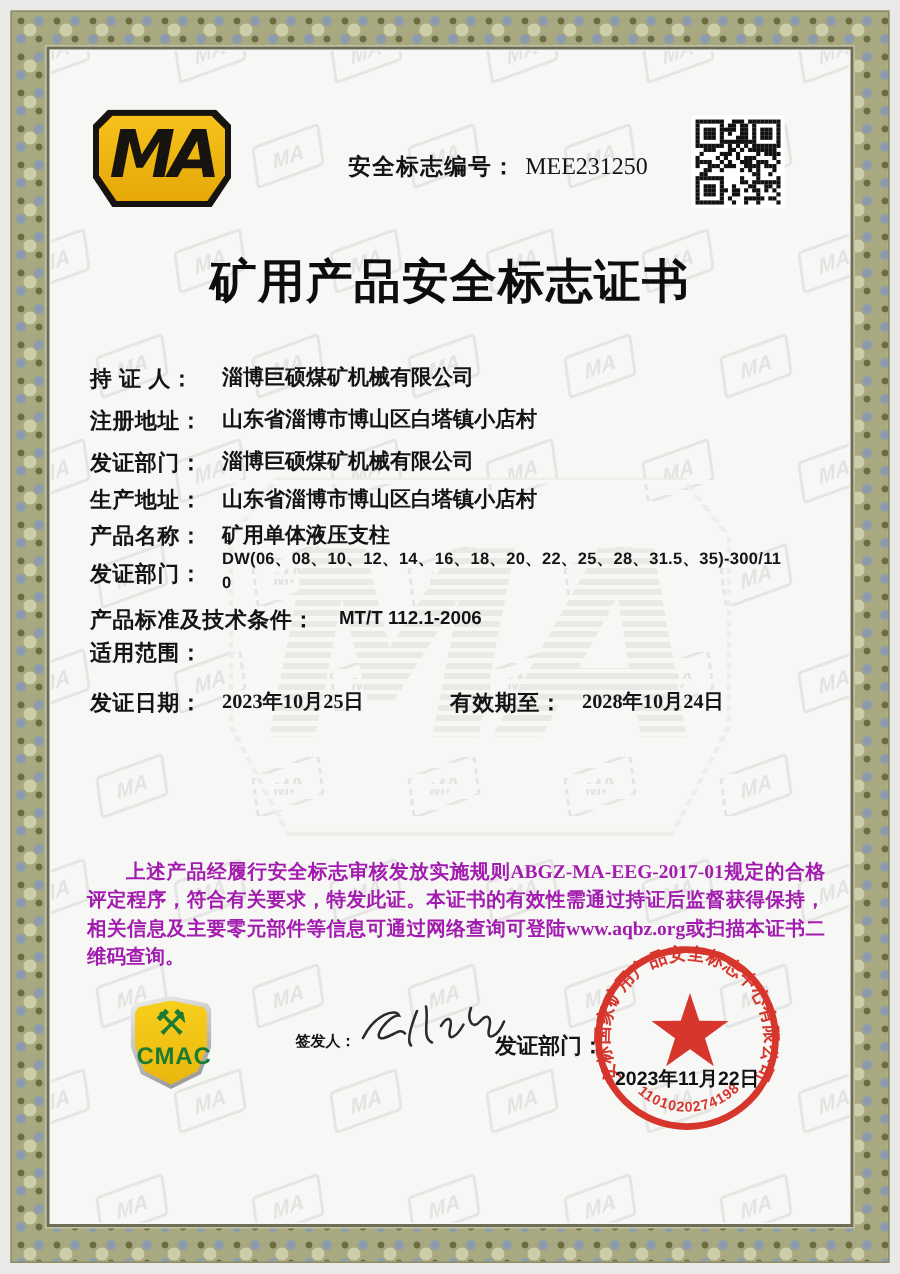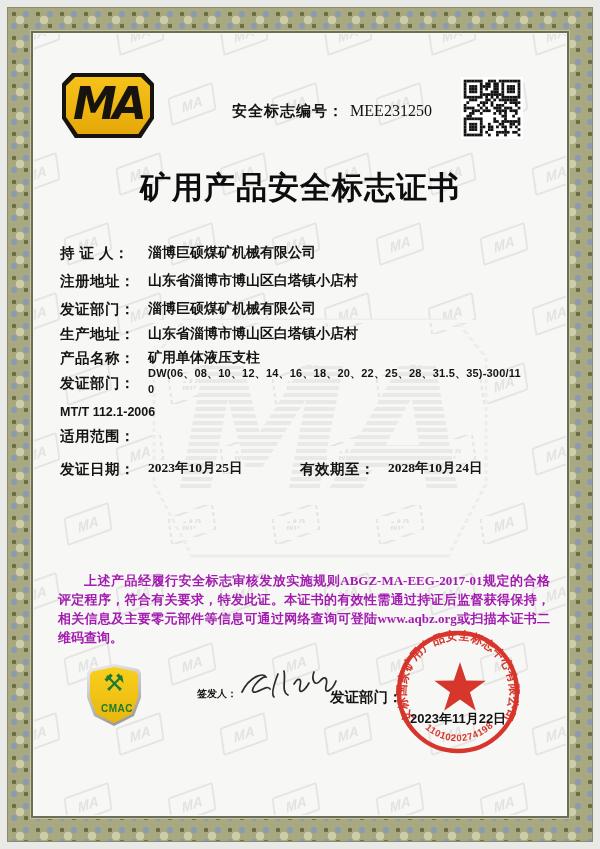--- a/index.html
+++ b/index.html
@@ -66,22 +66,22 @@
     font-family:"Liberation Serif","DejaVu Serif",serif;font-weight:bold;font-size:13px;
     line-height:19px;text-indent:2em;text-align:justify;color:#a21caf;}
   
   .cmac{position:absolute;left:87px;top:664px;width:54px;height:62px;}
   .cmac .sh-out{position:absolute;inset:0;background:linear-gradient(160deg,#efefef,#8f8f8f);
     clip-path:polygon(50% 0,95% 8%,100% 14%,100% 54%,87% 84%,50% 100%,13% 84%,0 54%,0 14%,5% 8%);}
   .cmac .sh-in{position:absolute;inset:3px;background:linear-gradient(180deg,#f8cf1c,#e9b70d);
     clip-path:polygon(50% 0,95% 8%,100% 14%,100% 54%,87% 84%,50% 100%,13% 84%,0 54%,0 14%,5% 8%);}
   .cmac .emblem{position:absolute;top:5px;left:0;right:0;text-align:center;font-size:24px;
     line-height:1.2;color:#1c7a33;}
-  .cmac .cm-txt{position:absolute;bottom:12px;left:14px;right:0;text-align:left;font-weight:bold;
-    font-size:10px;letter-spacing:.5px;color:#1c7a33;}
+  .cmac .cm-txt{position:absolute;bottom:12px;left:4px;right:0;text-align:left;font-weight:bold;
+    font-size:16px;letter-spacing:.5px;color:#1c7a33;}
   .signer-label{position:absolute;left:197px;top:687px;font-weight:bold;font-size:10px;white-space:pre;}
   .signature{position:absolute;left:236px;top:664px;width:104px;height:44px;}
   .dept-label{position:absolute;left:330px;top:688px;font-weight:bold;font-size:14.5px;white-space:pre;text-align:right;}
   .seal{position:absolute;left:392px;top:626px;width:132px;height:132px;z-index:4;opacity:.93;}
   .seal-date{position:absolute;left:410px;top:710px;z-index:5;font-weight:bold;font-size:13px;color:#111;}
 </style>
 </head>
 <body>
 
 <div class="page">
@@ -443,20 +443,21 @@
     </div>
     <div class="row" style="top:349px">
       <span class="lbl">产品名称：</span>
       <span class="val">矿用单体液压支柱</span>
     </div>
     <div class="row" style="top:366px">
       <span class="lbl" style="padding-top:8px">发证部门：</span>
       <span class="val-sans">DW(06、08、10、12、14、16、18、20、22、25、28、31.5、35)-300/110</span>
     </div>
     <div class="row" style="top:405px">
+      <span class="lbl lbl-wide">产品标准及技术条件：</span>
       <span class="val-std">MT/T 112.1-2006</span>
     </div>
     <div class="row" style="top:427px">
       <span class="lbl">适用范围：</span>
     </div>
     <div class="row" style="top:460px">
       <span class="lbl">发证日期：</span>
       <span class="val-date">2023年10月25日</span>
       <span class="lbl2">有效期至：</span>
       <span class="val-date2">2028年10月24日</span>

